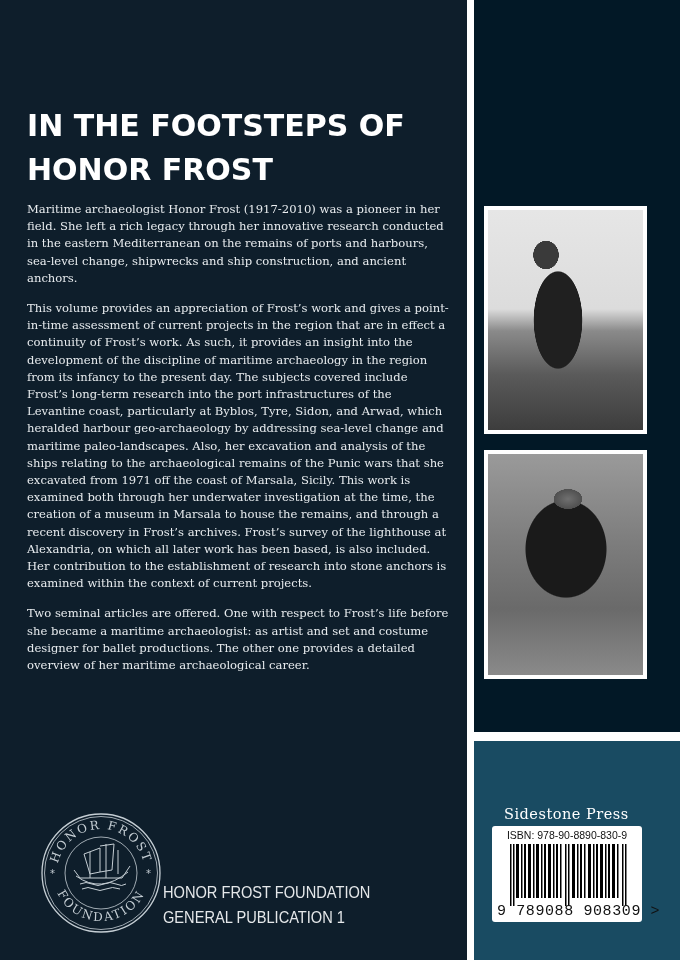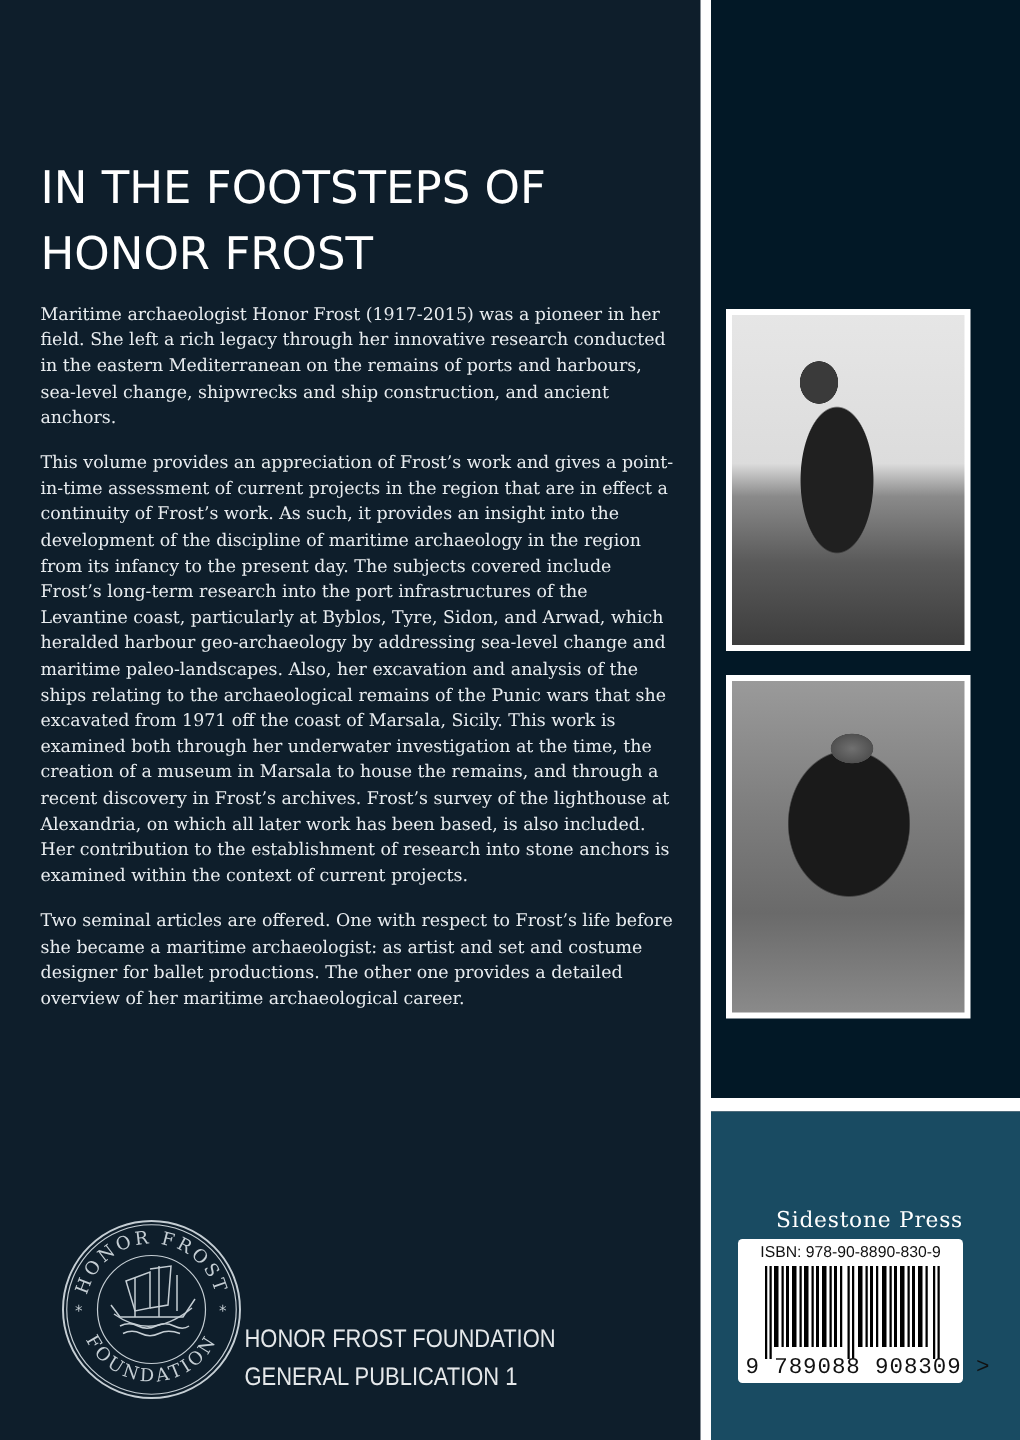--- a/index.html
+++ b/index.html
@@ -24,21 +24,21 @@
     position: absolute; left: 474px; top: 732px; width: 206px; height: 9px;
     background: #ffffff;
   }
   .right-teal {
     position: absolute; left: 474px; top: 741px; width: 206px; height: 219px;
     background: #194b62;
   }
   .title {
     position: absolute; left: 27px; top: 104px; width: 430px;
     color: #ffffff;
-    font-family: "DejaVu Sans", sans-serif; font-weight: normal;
+    font-family: "DejaVu Sans", sans-serif; font-weight: bold;
     font-size: 30px; line-height: 44px; letter-spacing: 0px;
     margin: 0;
   }
   .body-text {
     position: absolute; left: 27px; top: 201px; width: 425px;
     color: #e8ecef;
     font-family: "DejaVu Serif", serif;
     font-size: 11.6px; line-height: 17.2px;
   }
   .body-text p { margin: 0 0 13px 0; }
@@ -68,21 +68,21 @@
   }
   .foundation-text {
     position: absolute; left: 163px; top: 880px;
     color: #e5e8ea;
     font-family: "Liberation Sans", sans-serif;
     font-size: 17px; line-height: 25px;
     transform: scaleX(0.86); transform-origin: left top;
     letter-spacing: 0px;
   }
   .publisher {
-    position: absolute; left: 492px; top: 806px; width: 150px; text-align: right;
+    position: absolute; left: 504px; top: 806px; width: 150px; text-align: left;
     color: #ffffff; font-family: "DejaVu Serif", serif; font-size: 14.5px;
     letter-spacing: 0.5px;
   }
   .barcode-box {
     position: absolute; left: 492px; top: 826px; width: 150px; height: 96px;
     background: #ffffff; border-radius: 3px;
   }
   .isbn-label {
     position: absolute; left: 0; top: 3px; width: 150px; text-align: center;
     color: #111; font-family: "Liberation Sans", sans-serif; font-size: 10.5px;
@@ -104,21 +104,21 @@
 <div class="right-dark"></div>
 <div class="right-gap"></div>
 <div class="right-teal"></div>
 
 <h1 class="title">
   <span>IN THE FOOTSTEPS OF</span><br>
   <span>HONOR FROST</span>
 </h1>
 
 <div class="body-text">
-  <p>Maritime archaeologist Honor Frost (1917-2015) was a pioneer in her field. She left a rich legacy through her innovative research conducted in the eastern Mediterranean on the remains of ports and harbours, sea-level change, shipwrecks and ship construction, and ancient anchors.</p>
+  <p>Maritime archaeologist Honor Frost (1917-2010) was a pioneer in her field. She left a rich legacy through her innovative research conducted in the eastern Mediterranean on the remains of ports and harbours, sea-level change, shipwrecks and ship construction, and ancient anchors.</p>
   <p>This volume provides an appreciation of Frost’s work and gives a point-in-time assessment of current projects in the region that are in effect a continuity of Frost’s work. As such, it provides an insight into the development of the discipline of maritime archaeology in the region from its infancy to the present day. The subjects covered include Frost’s long-term research into the port infrastructures of the Levantine coast, particularly at Byblos, Tyre, Sidon, and Arwad, which heralded harbour geo-archaeology by addressing sea-level change and maritime paleo-landscapes. Also, her excavation and analysis of the ships relating to the archaeological remains of the Punic wars that she excavated from 1971 off the coast of Marsala, Sicily. This work is examined both through her underwater investigation at the time, the creation of a museum in Marsala to house the remains, and through a recent discovery in Frost’s archives. Frost’s survey of the lighthouse at Alexandria, on which all later work has been based, is also included. Her contribution to the establishment of research into stone anchors is examined within the context of current projects.</p>
   <p>Two seminal articles are offered. One with respect to Frost’s life before she became a maritime archaeologist: as artist and set and costume designer for ballet productions. The other one provides a detailed overview of her maritime archaeological career.</p>
 </div>
 
 <div class="photo photo-1">
   <div class="img img-1" title="Black-and-white photo of Honor Frost in a wetsuit standing on a boat"></div>
 </div>
 <div class="photo photo-2">
   <div class="img img-2" title="Black-and-white underwater photo of a diver with mask drawing on a slate"></div>
 </div>

